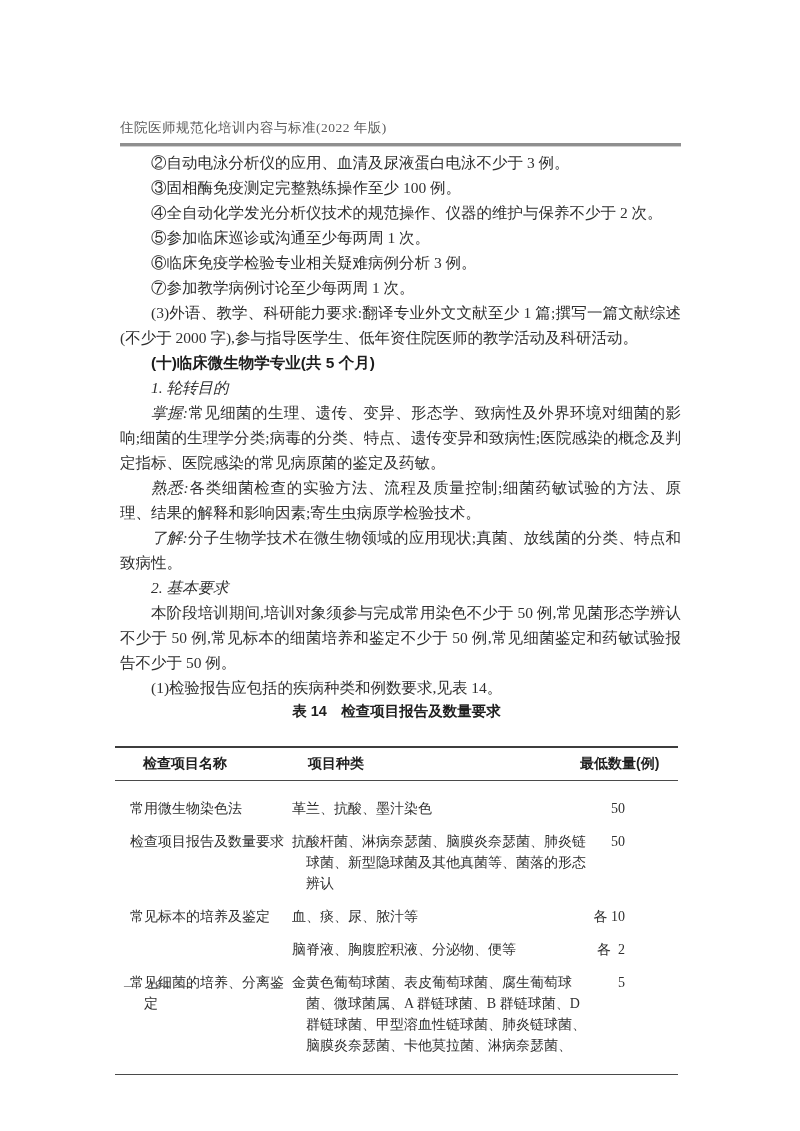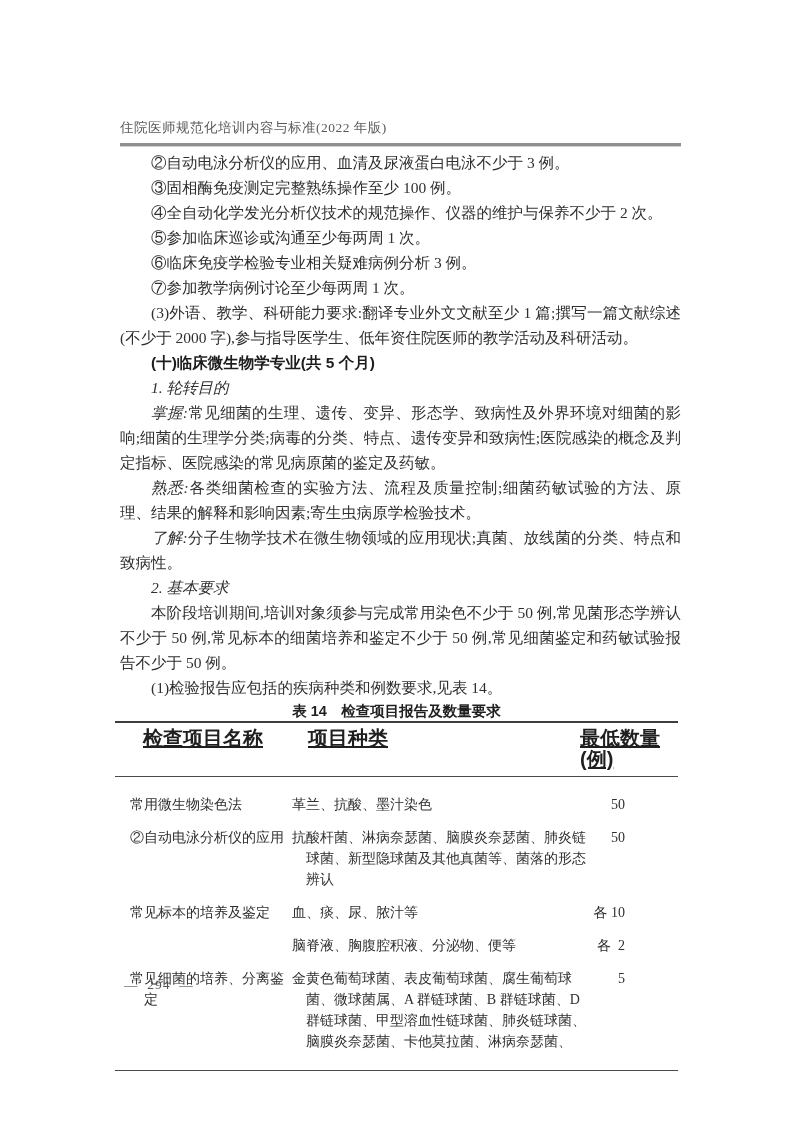--- a/index.html
+++ b/index.html
@@ -27,31 +27,30 @@
     font-weight:bold; color:#1d1d1d;
   }
   .kaiti { font-style:italic; }
 
   
   .table-wrap { position:absolute; left:115px; top:702px; width:563px; }
   .tbl-title {
     text-align:center;
     font-family:"Liberation Sans","DejaVu Sans",sans-serif;
     font-weight:bold; font-size:14.5px; color:#1f1f1f;
-    margin-bottom:0; white-space:pre;
+    margin-bottom:25px; white-space:pre;
   }
   .tbl { border-top:2.5px solid #3d3d3d; border-bottom:1.5px solid #4a4a4a; }
   .tbl-header {
     display:flex; align-items:flex-start;
     border-bottom:1.5px solid #4a4a4a;
     padding:5px 0 6px 0;
     font-family:"Liberation Sans","DejaVu Sans",sans-serif;
-    font-weight:bold; font-size:20px; color:#1f1f1f;
+    font-weight:bold; font-size:14px; color:#1f1f1f;
     line-height:21px;
-    text-decoration:underline;
   }
   .tbl-header .h1 { box-sizing:border-box; width:165px; padding-left:28px; }
   .tbl-header .h2 { box-sizing:border-box; width:300px; padding-left:28px; }
   .tbl-header .h3 { flex:1; padding-right:3px; }
   .tbl-body { padding:5px 0 6px 0; font-size:14px; line-height:21px; }
   .trow { display:flex; align-items:flex-start; margin:12px; }
   .c1 { box-sizing:border-box; width:165px; padding-left:calc(3px + 1em); text-indent:-1em; }
   .c2 { box-sizing:border-box; width:300px; padding-left:1em; text-indent:-1em; }
   .c3 { flex:1; text-align:right; padding-right:41px; white-space:pre; }
 
@@ -95,21 +94,21 @@
       <div class="h2">项目种类</div>
       <div class="h3">最低数量(例)</div>
     </div>
     <div class="tbl-body">
       <div class="trow">
         <div class="c1">常用微生物染色法</div>
         <div class="c2">革兰、抗酸、墨汁染色</div>
         <div class="c3">50</div>
       </div>
       <div class="trow">
-        <div class="c1">②自动电泳分析仪的应用</div>
+        <div class="c1">检查项目报告及数量要求</div>
         <div class="c2">抗酸杆菌、淋病奈瑟菌、脑膜炎奈瑟菌、肺炎链球菌、新型隐球菌及其他真菌等、菌落的形态辨认</div>
         <div class="c3">50</div>
       </div>
       <div class="trow">
         <div class="c1">常见标本的培养及鉴定</div>
         <div class="c2">血、痰、尿、脓汁等</div>
         <div class="c3">各 10</div>
       </div>
       <div class="trow">
         <div class="c1"></div>

